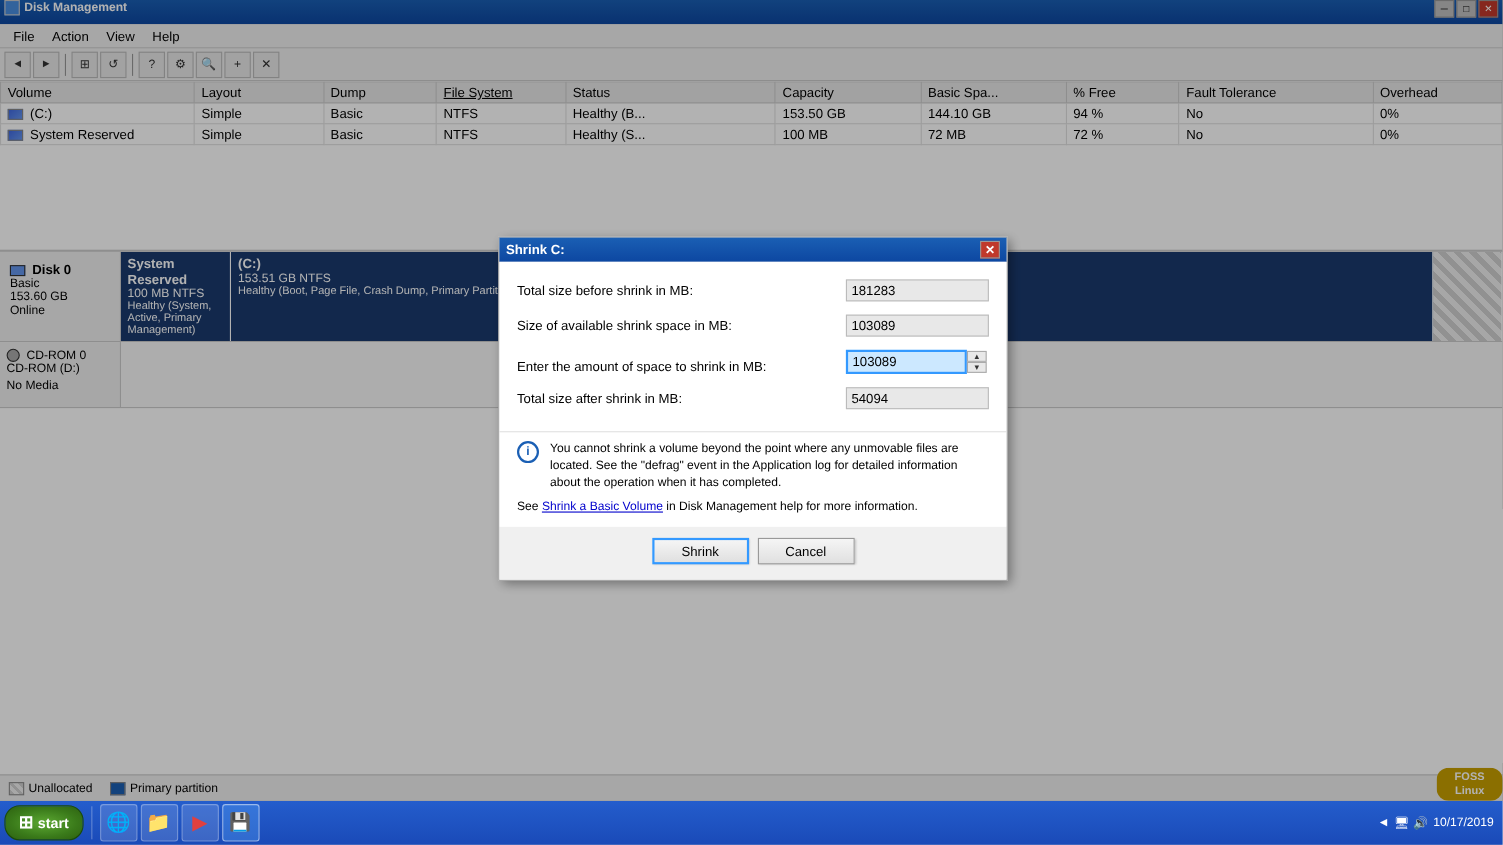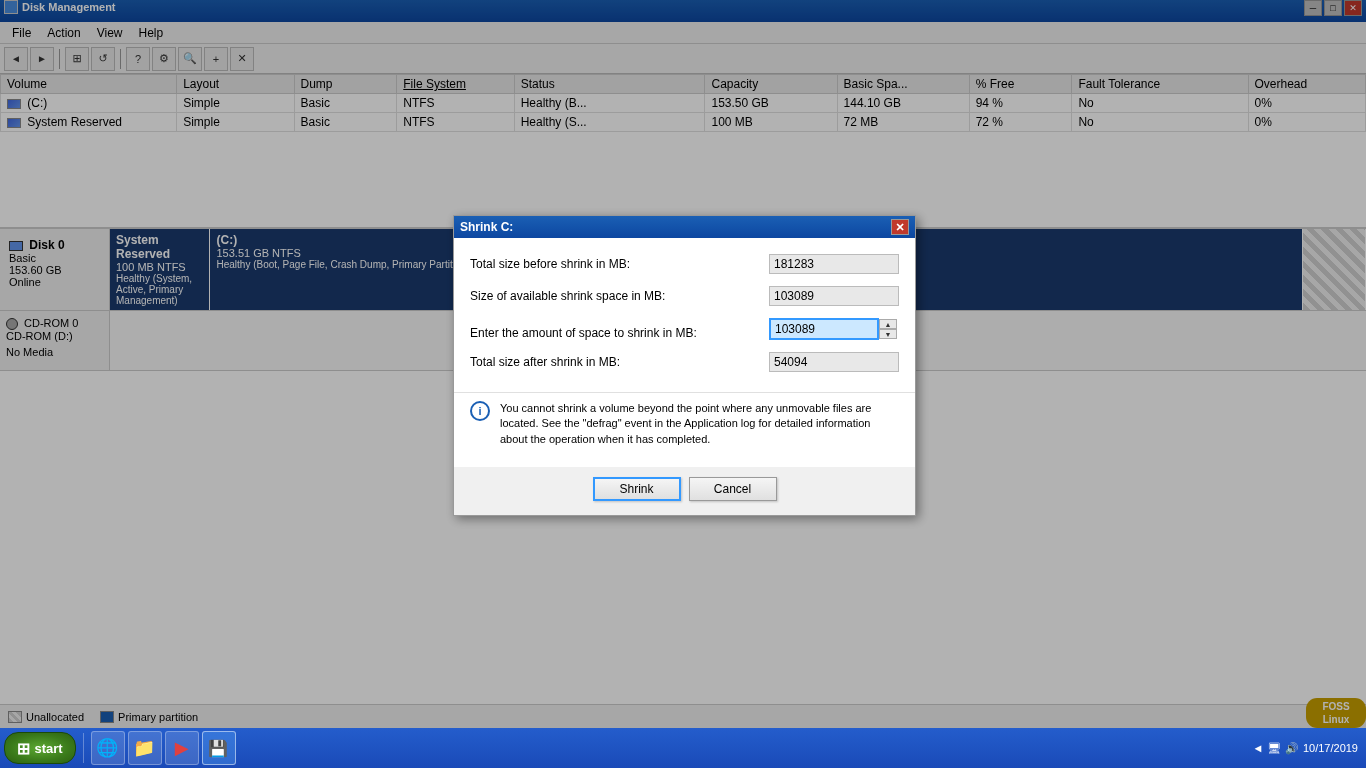--- a/index.html
+++ b/index.html
@@ -679,20 +679,23 @@
         <div class="form-value">54094</div>
       </div>
 
     </div>
 
     <div class="info-section">
       <div class="info-row">
         <div class="info-icon">i</div>
         <div class="info-text">You cannot shrink a volume beyond the point where any unmovable files are located. See the "defrag" event in the Application log for detailed information about the operation when it has completed.</div>
       </div>
+      <div style="font-size:11px; margin-top:4px;">
+        <span>See </span><span class="help-link">Shrink a Basic Volume</span><span> in Disk Management help for more information.</span>
+      </div>
     </div>
 
     <div class="dialog-buttons">
       <button class="dlg-btn primary">Shrink</button>
       <button class="dlg-btn">Cancel</button>
     </div>
 
   </div>
 </div>
 

